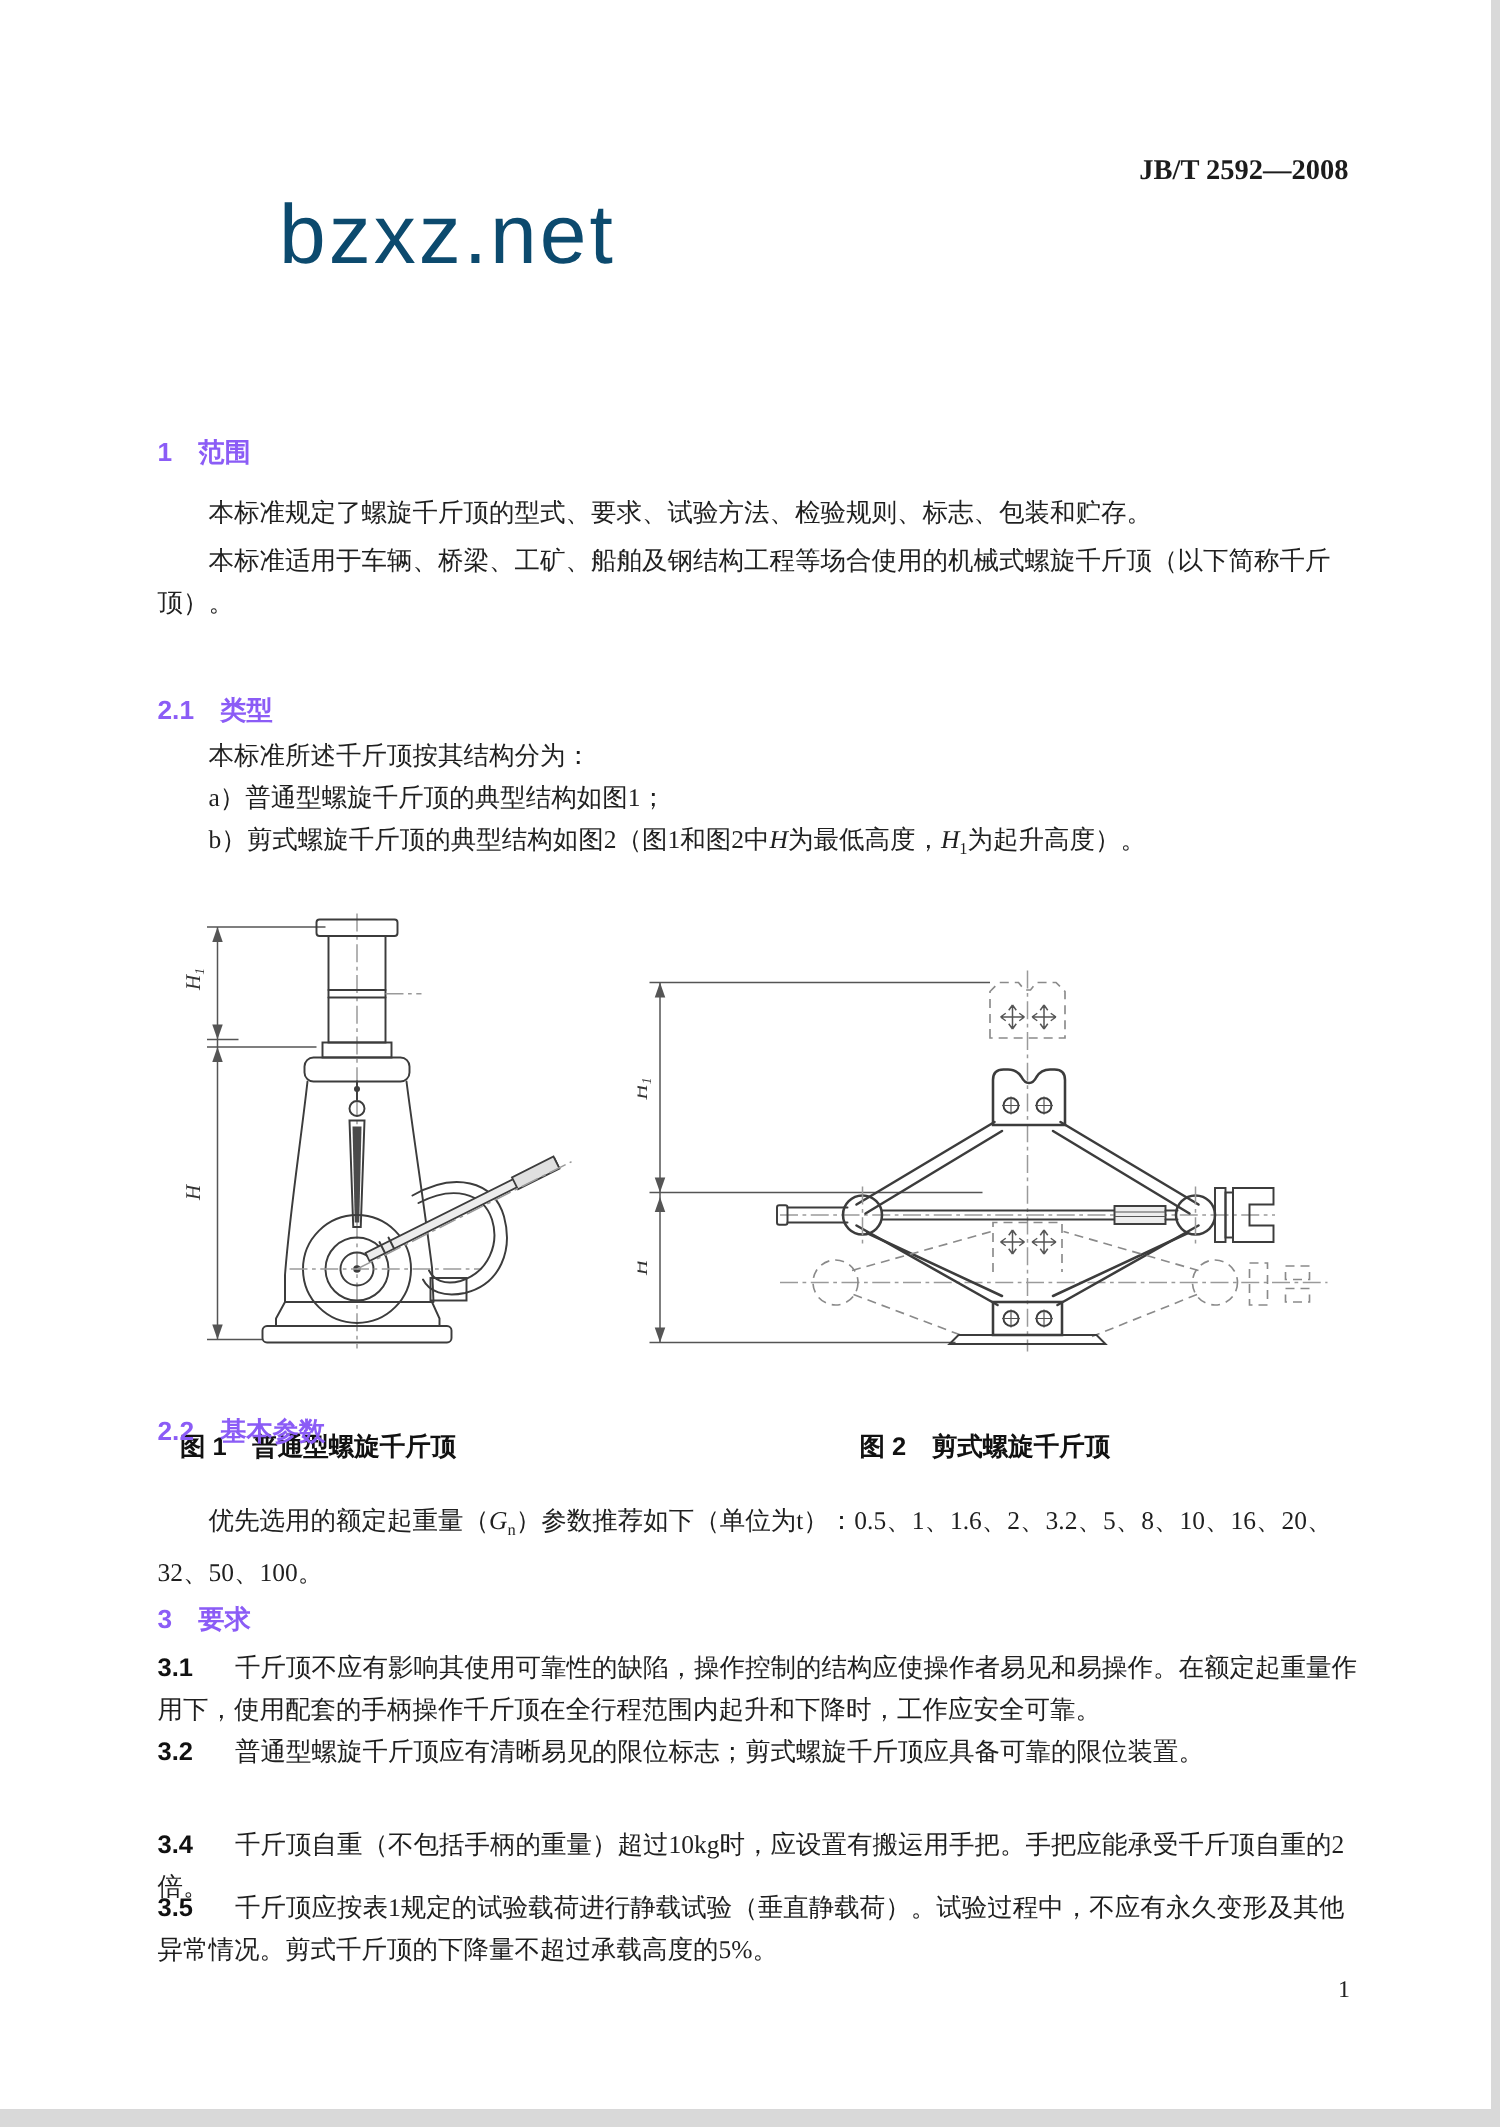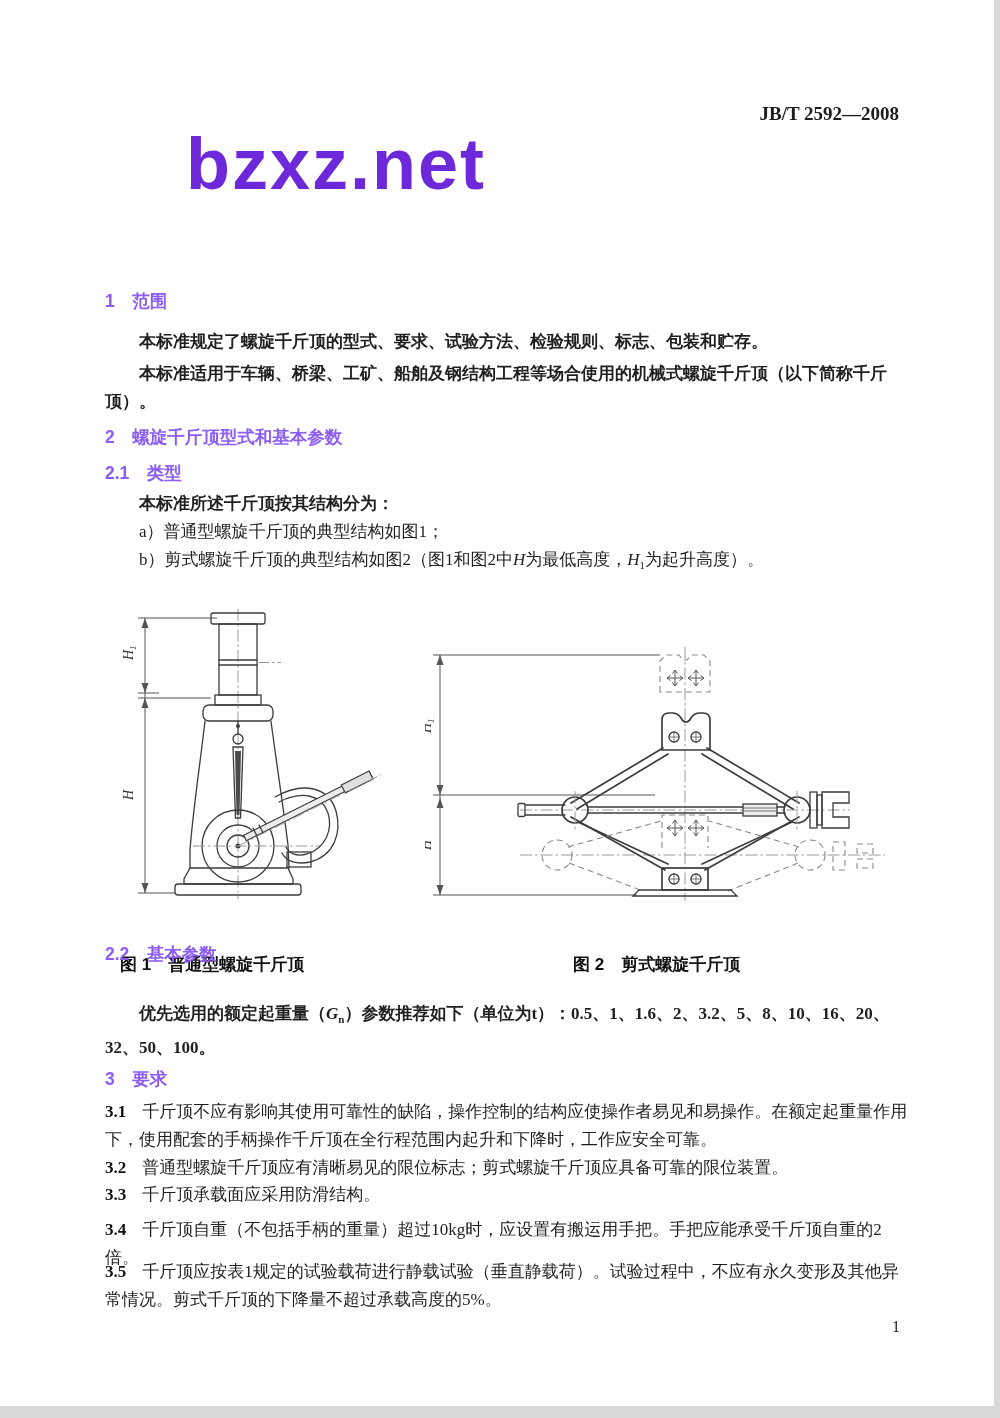--- a/index.html
+++ b/index.html
@@ -2,29 +2,29 @@
 <html><head>
 <meta charset="utf-8">
 <style>
   html,body{margin:0;padding:0;}
   body{background:#cfcfcf;font-family:"Liberation Serif",serif;}
   .page{position:absolute;left:0;top:0;width:994px;height:1406px;background:#ffffff;overflow:hidden;}
   .edge-r{position:absolute;right:0;top:0;width:6px;height:1418px;background:#d9d9d9;}
   .edge-b{position:absolute;left:0;top:1406px;width:1000px;height:12px;background:#d9d9d9;}
   .abs{position:absolute;}
   .hdr{font-family:"Liberation Serif",serif;font-weight:bold;font-size:19px;color:#1c1c1c;}
-  .watermark{font-family:"Liberation Sans",sans-serif;font-weight:bold;font-size:72px;
-             color:#6d28d9;letter-spacing:2px;line-height:1;}
+  .watermark{font-family:"Liberation Sans",sans-serif;font-weight:normal;font-size:56px;
+             color:#0c4a6e;letter-spacing:2px;line-height:1;}
   .doctitle{width:994px;text-align:center;font-family:"Liberation Sans",sans-serif;
             font-weight:600;font-size:29px;color:#2a2a2a;letter-spacing:4px;}
   .blk{position:absolute;left:105px;width:805px;font-size:17px;line-height:27.5px;color:#1f1f1f;}
   .heading{font-family:"Liberation Sans",sans-serif;font-weight:bold;font-size:17.5px;color:#8b5cf6;}
-  .ind{text-indent:34px;font-weight:bold;}
+  .ind{text-indent:34px;}
   .li{padding-left:34px;}
-  .rnum{font-family:Liberation Serif, serif;font-weight:bold;margin-right:16px;color:#111;}
+  .rnum{font-family:Liberation Sans, sans-serif;font-weight:bold;margin-right:28px;color:#111;}
   .cap{position:absolute;font-family:"Liberation Sans",sans-serif;font-weight:bold;
        font-size:17px;color:#111;margin-top:45px;}
   .pgnum{font-size:16px;color:#222;}
   i.v{font-family:"Liberation Serif",serif;font-style:italic;}
   sub.v{font-size:11px;}
   
   .ln{stroke:#3c3c3c;fill:none;stroke-width:1.3;stroke-linecap:round;}
   .lnb{stroke:#3c3c3c;fill:none;stroke-width:1.7;stroke-linecap:round;}
   .cl{stroke:#9a9a9a;fill:none;stroke-width:1;stroke-dasharray:12 3 2.5 3;}
   .ph{stroke:#8a8a8a;fill:none;stroke-width:1.1;stroke-dasharray:6 4;}
@@ -40,21 +40,20 @@
 
   <div class="abs hdr" style="right:95px;top:103px;">JB/T 2592—2008</div>
 
   <div class="abs watermark" style="left:186px;top:128px;">bzxz.net</div>
 
 
   <div class="blk heading" style="top:288px;">1　范围</div>
   <div class="blk ind" style="top:328px;">本标准规定了螺旋千斤顶的型式、要求、试验方法、检验规则、标志、包装和贮存。</div>
   <div class="blk ind" style="top:360px;">本标准适用于车辆、桥梁、工矿、船舶及钢结构工程等场合使用的机械式螺旋千斤顶（以下简称千斤顶）。</div>
 
-  <div class="blk heading" style="top:424px;">2　螺旋千斤顶型式和基本参数</div>
   <div class="blk heading" style="top:460px;">2.1　类型</div>
   <div class="blk ind" style="top:490px;">本标准所述千斤顶按其结构分为：</div>
   <div class="blk li" style="top:518px;">a）普通型螺旋千斤顶的典型结构如图1；</div>
   <div class="blk li" style="top:546px;"><span>b）剪式螺旋千斤顶的典型结构如图2（图1和图2中</span><i class="v">H</i><span>为最低高度，</span><i class="v">H</i><sub class="v">1</sub><span>为起升高度）。</span></div>
 
   <svg class="abs" style="left:105px;top:605px;" width="320" height="300" viewBox="0 0 320 300">
 
     <line class="cl" x1="133" y1="4" x2="133" y2="294"></line>
 
     <line class="dim" x1="40" y1="13" x2="40" y2="288"></line>
@@ -190,21 +189,20 @@
   <div class="cap" style="left:120px;top:908px;">图 1　普通型螺旋千斤顶</div>
   <div class="cap" style="left:573px;top:908px;">图 2　剪式螺旋千斤顶</div>
 
   <div class="blk heading" style="top:941px;">2.2　基本参数</div>
   <div class="blk ind" style="top:1000px;"><span>优先选用的额定起重量（</span><i class="v">G</i><sub class="v">n</sub><span>）参数推荐如下（单位为t）：0.5、1、1.6、2、3.2、5、8、10、16、20、32、50、100。</span></div>
 
   <div class="blk heading" style="top:1066px;">3　要求</div>
 
   <div class="blk" style="top:1098px;"><b class="rnum">3.1</b><span>千斤顶不应有影响其使用可靠性的缺陷，操作控制的结构应使操作者易见和易操作。在额定起重量作用下，使用配套的手柄操作千斤顶在全行程范围内起升和下降时，工作应安全可靠。</span></div>
   <div class="blk" style="top:1154px;"><b class="rnum">3.2</b><span>普通型螺旋千斤顶应有清晰易见的限位标志；剪式螺旋千斤顶应具备可靠的限位装置。</span></div>
-  <div class="blk" style="top:1181px;"><b class="rnum">3.3</b><span>千斤顶承载面应采用防滑结构。</span></div>
   <div class="blk" style="top:1216px;"><b class="rnum">3.4</b><span>千斤顶自重（不包括手柄的重量）超过10kg时，应设置有搬运用手把。手把应能承受千斤顶自重的2倍。</span></div>
   <div class="blk" style="top:1258px;"><b class="rnum">3.5</b><span>千斤顶应按表1规定的试验载荷进行静载试验（垂直静载荷）。试验过程中，不应有永久变形及其他异常情况。剪式千斤顶的下降量不超过承载高度的5%。</span></div>
 
   <div class="abs pgnum" style="left:892px;top:1318px;">1</div>
 </div>
 
 <div class="edge-r"></div>
 <div class="edge-b"></div>
 
 </body></html>

